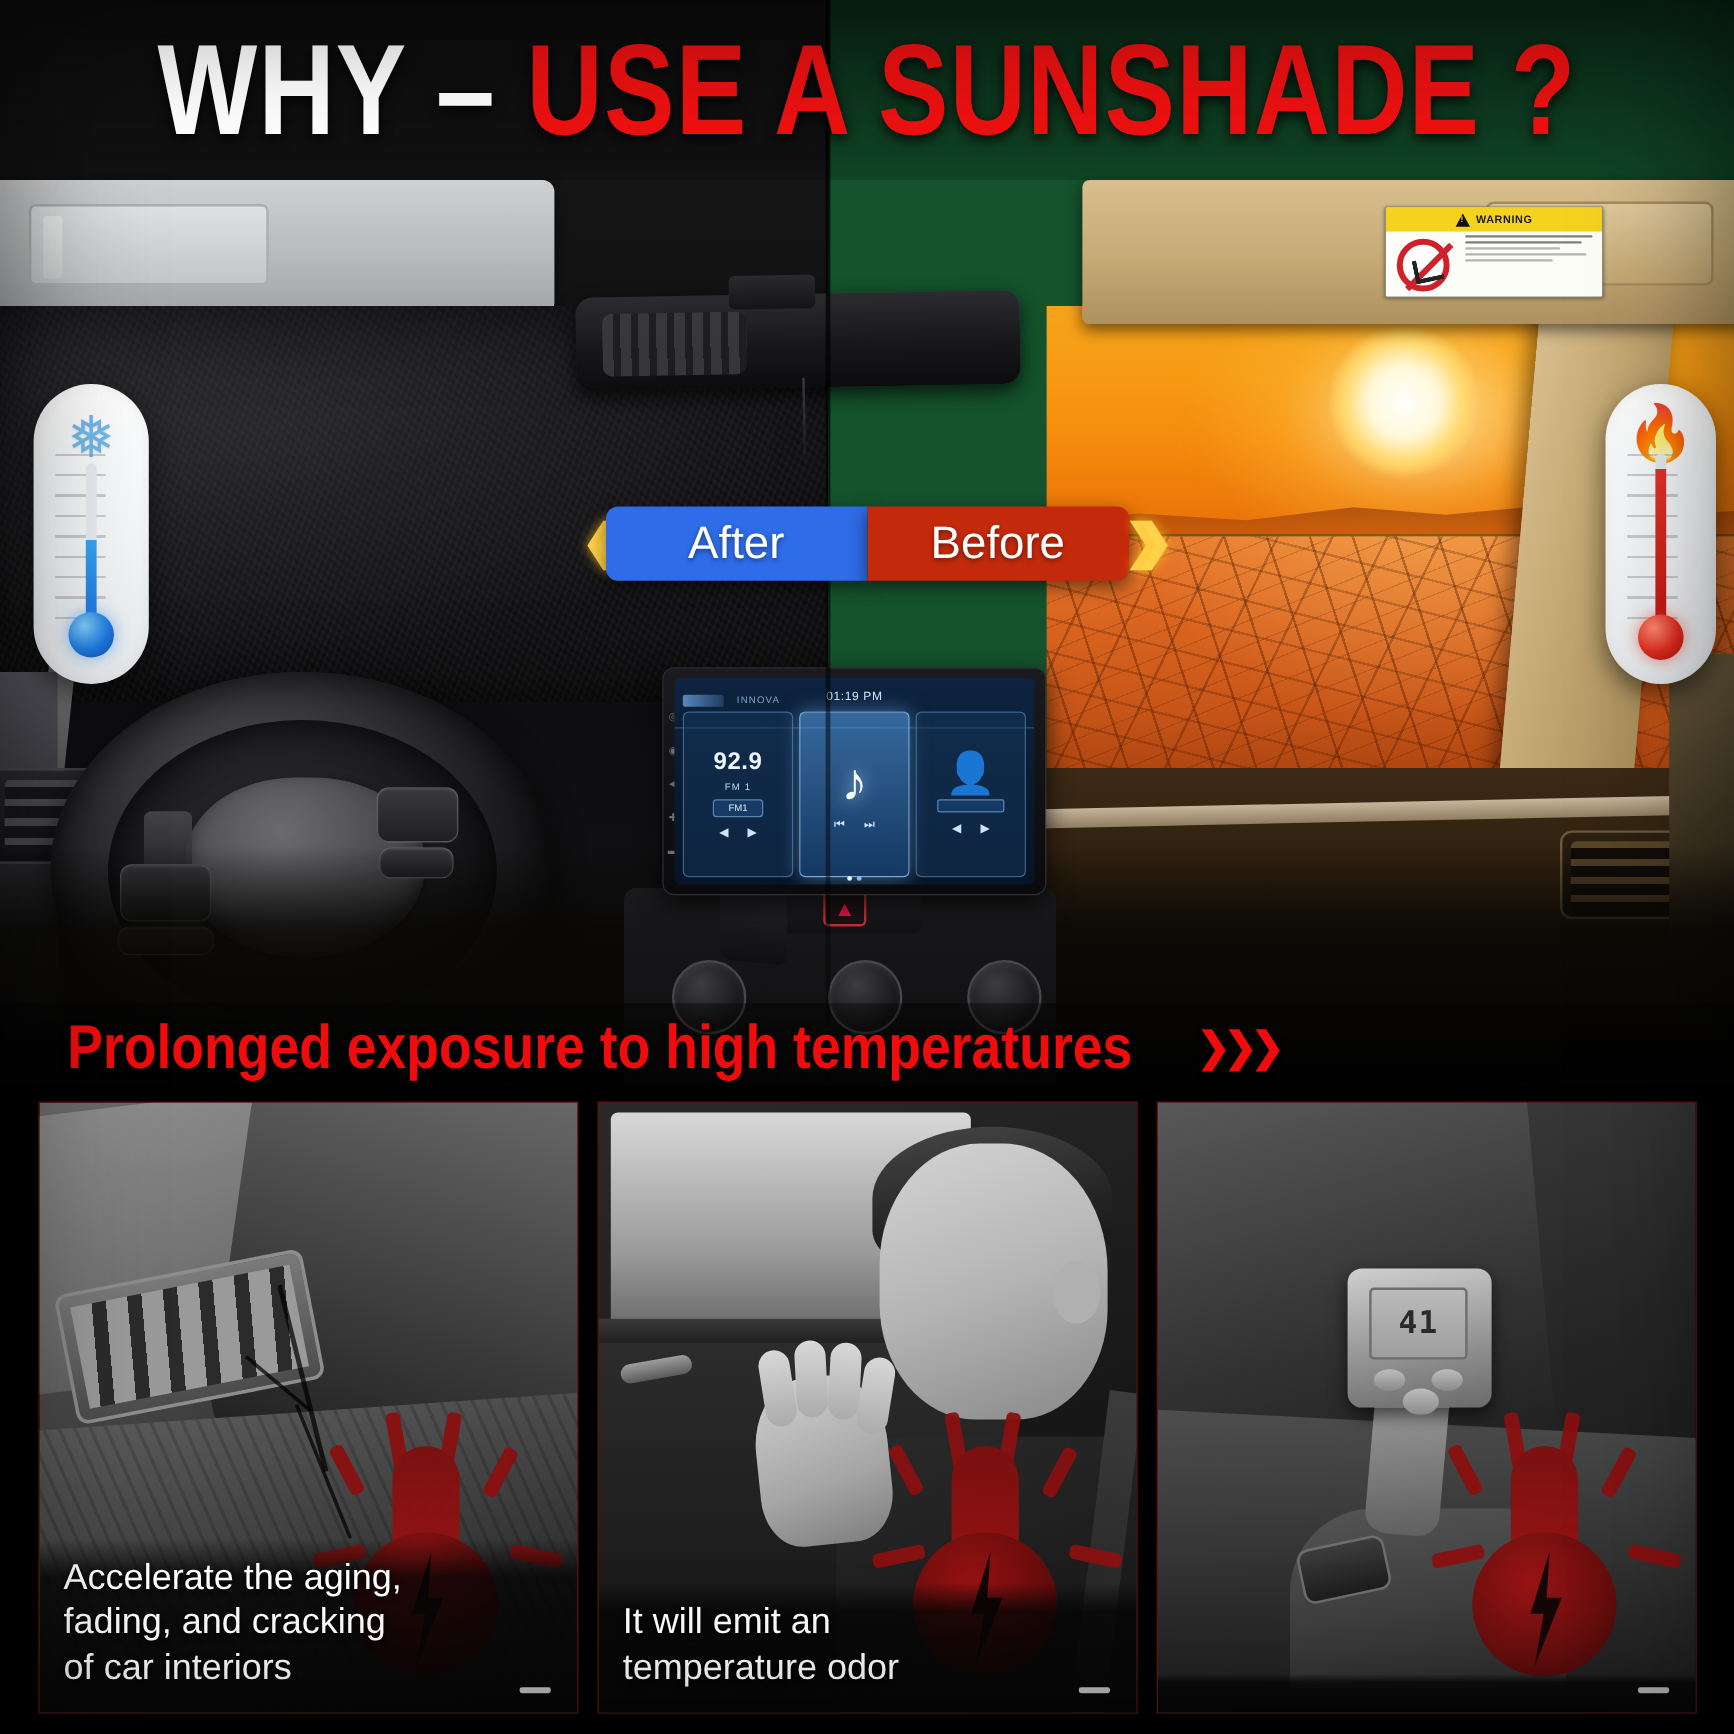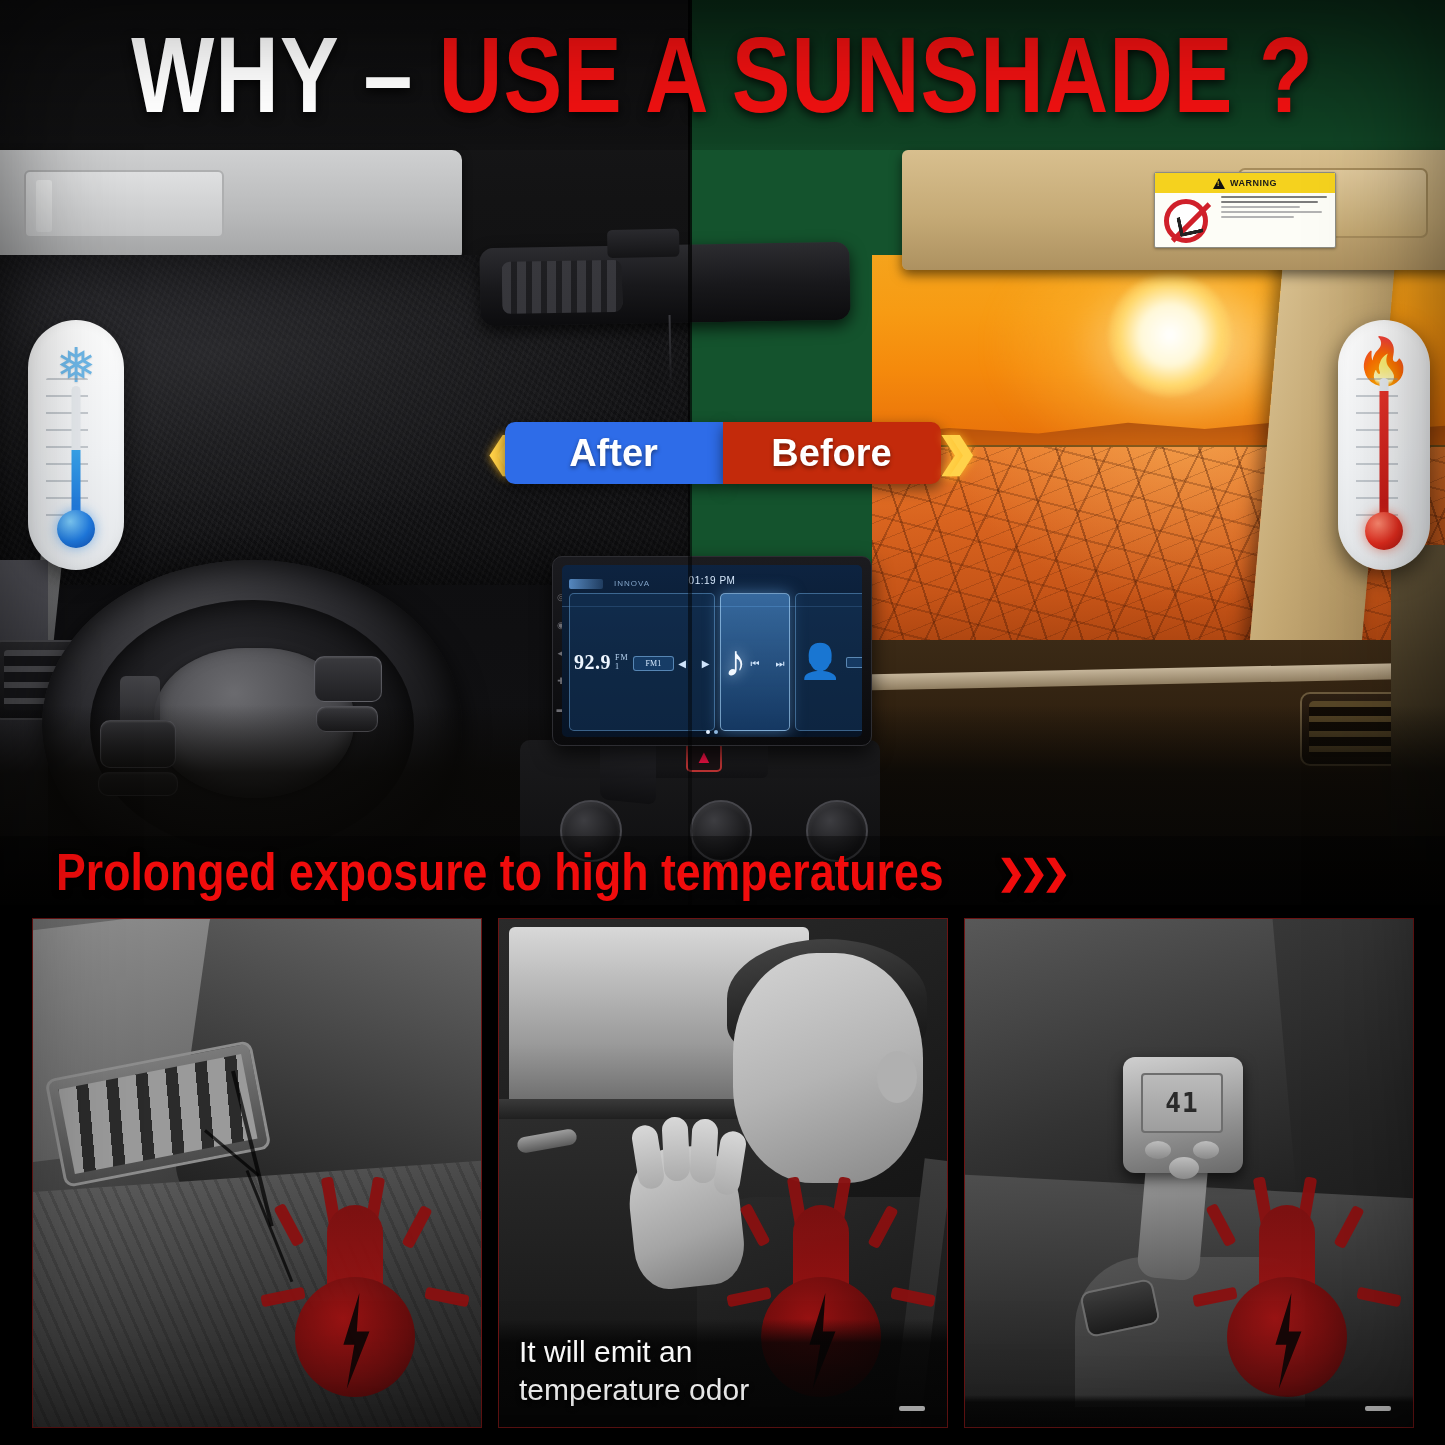--- a/index.html
+++ b/index.html
@@ -310,22 +310,22 @@
     position:absolute; left:52px; top:4px; color:#9dc2e8;
     font-size:8px; letter-spacing:1px; opacity:.8;
   }
   .info-body{
     position:absolute; left:0; top:22px; width:100%; height:150px;
     display:flex; gap:5px; padding:6px 7px;
   }
   .info-card{
     flex:1; border:1px solid rgba(125,185,240,.42); border-radius:5px;
     background:rgba(22,58,98,.45);
-    display:flex; flex-direction:row; align-items:center;
-    justify-content:center; gap:4px; padding:4px;font-family:Liberation Serif, serif;
+    display:flex; flex-direction:column; align-items:center;
+    justify-content:center; gap:4px; padding:4px;
   }
   .info-card.mid{
     background:linear-gradient(180deg,rgba(90,165,240,.55),rgba(40,105,180,.42));
     box-shadow:0 0 16px rgba(110,180,250,.5);
     border-color:rgba(175,220,255,.6);
   }
   .info-freq{ color:#eef6ff; font-size:20px; font-weight:bold; letter-spacing:.5px; }
   .info-band{ color:#bcd8f5; font-size:8px; letter-spacing:1px; }
   .info-chip{
     margin-top:2px; padding:2px 12px; border:1px solid rgba(140,195,245,.55);
@@ -409,21 +409,21 @@
   }
   .chev{ display:flex; align-items:center; }
   .chev span{
     display:inline-block; width:16px; height:34px; margin:0 -4px;
     color:#ffd24a; font-size:40px; line-height:32px; font-weight:bold;
     text-shadow:0 0 10px rgba(255,190,40,.8);
   }
   .badge{
     height:62px; display:flex; align-items:center; justify-content:center;
     padding:0 26px; min-width:218px;
-    font-size:38px; font-weight:bold; color:#fff;
+    font-size:38px; font-weight:normal; color:#fff;
     text-shadow:0 2px 4px rgba(0,0,0,.45);
   }
   .badge-after{
     background:#2e6ce8;
     border-radius:10px 0 0 10px;
     box-shadow:0 5px 14px rgba(0,0,0,.5);
   }
   .badge-before{
     background:#c32a0b;
     border-radius:0 10px 10px 0;
@@ -911,20 +911,26 @@
         <div class="splash-ray r1"></div>
         <div class="splash-ray r2"></div>
         <div class="splash-ray r3"></div>
         <div class="splash-ray r4"></div>
         <div class="splash-ray r5"></div>
         <div class="splash-ray r6"></div>
         <div class="splash-tube"></div>
         <div class="splash-bulb"></div>
         <div class="splash-bolt"></div>
       </div>
+      <div class="caption">
+        <p>Accelerate the aging,
+fading, and cracking
+of car interiors</p>
+        <div class="cap-dash"></div>
+      </div>
     </div>
 
     <div class="panel">
       <div class="photo p2">
         <div class="window"></div>
         <div class="win-frame"></div>
         <div class="doorpanel"></div>
         <div class="doorhandle"></div>
         <div class="hair"></div>
         <div class="head"></div>

